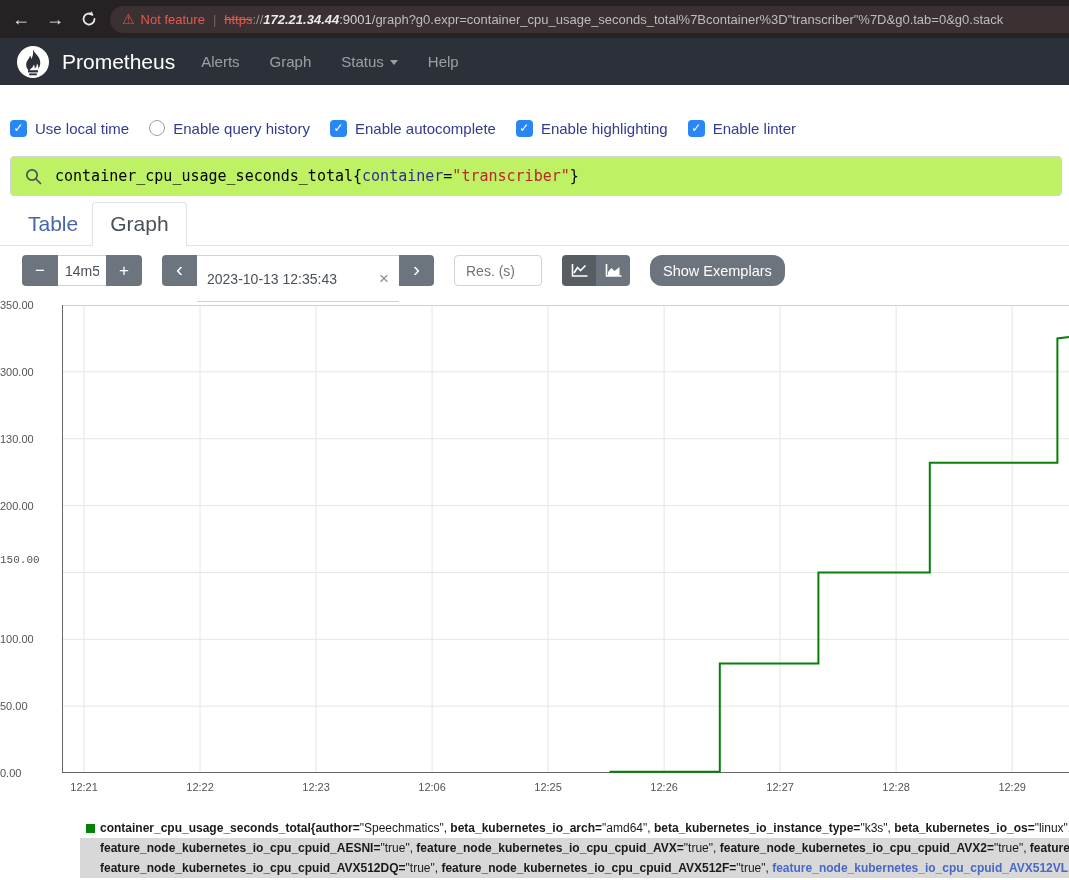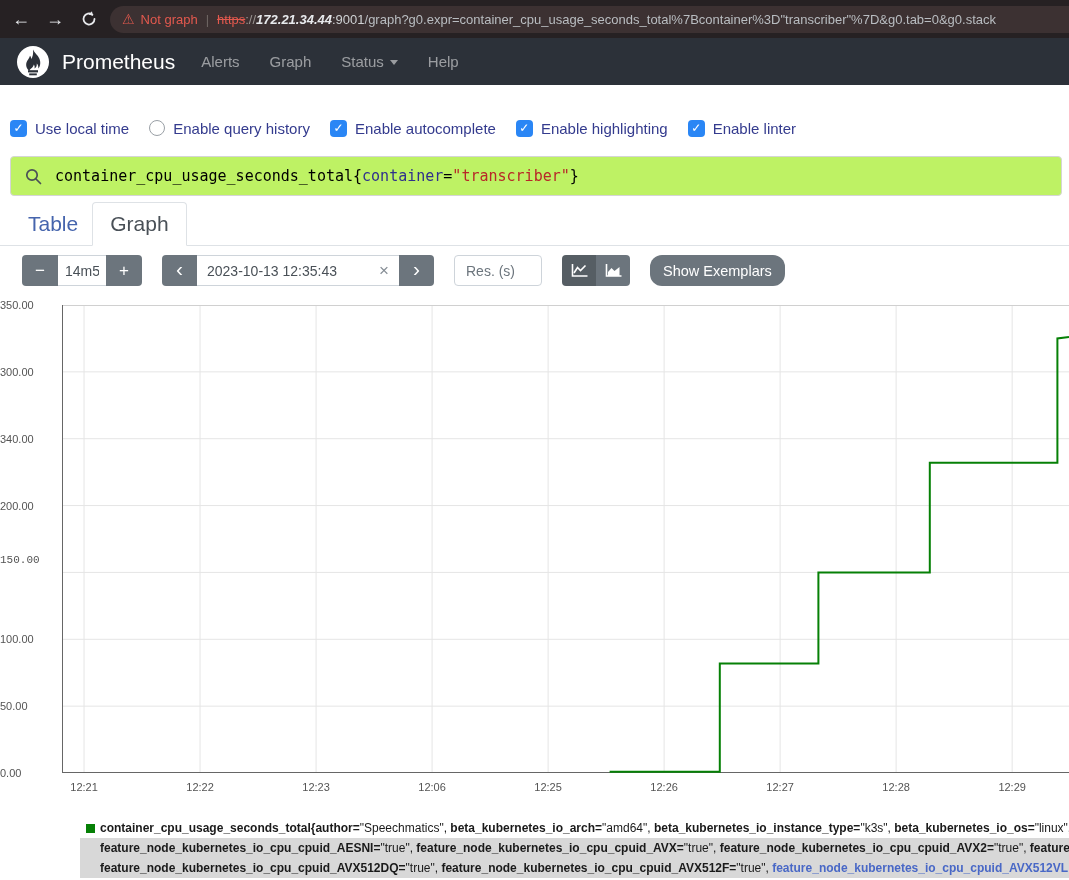--- a/index.html
+++ b/index.html
@@ -74,21 +74,21 @@
   .btn { background: #6c757d; color: #fff; border: none; height: 31px; padding: 0;
     display: inline-flex; align-items: center; justify-content: center;
     font-family: "Liberation Sans", sans-serif; font-size: 17px; cursor: default; }
   .b-l { border-radius: 4px 0 0 4px; }
   .b-r { border-radius: 0 4px 4px 0; }
   .btn-step { width: 36px; }
   .btn-chev { width: 35px; font-size: 21px; padding-bottom: 3px; }
   .dur { width: 48px; height: 31px; border: 1px solid #ced4da; border-left: none; border-right: none;
     background: #fff; color: #495057; font-size: 14px; padding: 0 7px; outline: none;
     font-family: "Liberation Sans", sans-serif; }
-  .dt { width: 202px; height: 31px; border-top: 1px solid #ced4da; border-bottom: 1px solid #ced4da;
+  .dt { width: 202px; height: 47px; border-top: 1px solid #ced4da; border-bottom: 1px solid #ced4da;
     background: #fff; display: flex; align-items: center; padding: 0 10px; }
   .dt-val { flex: 1; font-size: 14px; color: #495057; white-space: nowrap; overflow: hidden; }
   .clr { color: #868e96; font-size: 17px; margin-left: 6px; cursor: default; }
   .res { width: 88px; height: 31px; border: 1px solid #ced4da; border-radius: 4px;
     padding: 0 11px; font-size: 14px; color: #6c757d; outline: none;
     font-family: "Liberation Sans", sans-serif; background: #fff; }
   .res::placeholder { color: #6c757d; opacity: 1; }
   .icon-btn { width: 34px; }
   .icon-btn.active { background: #565e64; }
   .exemplars { padding: 0 13px; border-radius: 12px; font-size: 14.5px; }
@@ -118,21 +118,21 @@
   <span class="nav-ic">←</span>
   <span class="nav-ic">→</span>
   <span class="nav-ic reload">
     <svg width="18" height="18" viewBox="0 0 18 18">
       <path d="M14.5 9a5.5 5.5 0 1 1-2.1-4.3" fill="none" stroke="#e8eaed" stroke-width="1.8" stroke-linecap="round"></path>
       <path d="M12 1.2l.8 4.2-4.2-.7z" fill="#e8eaed"></path>
     </svg>
   </span>
   <div class="urlbar">
     <span class="warn-ic">⚠</span>
-    <span class="warn-tx">Not graph</span>
+    <span class="warn-tx">Not feature</span>
     <span class="url-sep">|</span>
     <span class="url-text"><span class="u-scheme">https</span><span class="u-ssep">://</span><span class="u-host">172.21.34.44</span><span class="u-port">:9001</span><span class="u-path">/graph?g0.expr=container_cpu_usage_seconds_total%7Bcontainer%3D"transcriber"%7D&amp;g0.tab=0&amp;g0.stack</span></span>
   </div>
 </div>
 
 <nav class="pnav">
   <span class="logo">
     <svg width="34" height="34" viewBox="0 0 34 34">
       <circle cx="17" cy="17" r="16" fill="#ffffff"></circle>
       <path d="M17 4.5c1.2 3.4 4.9 5.6 6.3 8.9 1.8 4.2.9 7.9-1 10.1.3-2-.3-3.9-1.5-5.1.3 2.5-.8 4.3-2.4 5.2.5-1.5.3-2.9-.6-4-.3 1.8-1.3 3-2.7 3.9-.9.6-1.5 1.4-1.5 2.5-2.5-1.7-4.2-4.8-3.1-8.4.8-2.6 2.9-4.3 3.5-6.9.9 1 1.3 2.2 1.1 3.5 1.7-2.3 2.4-5.9 1.9-9.7z" fill="#2c3139"></path>
@@ -241,21 +241,21 @@
       <line x1="0" y1="0.5" x2="1007" y2="0.5" stroke="#d0d0d0" stroke-width="1"></line>
       <line x1="0.5" y1="0" x2="0.5" y2="468" stroke="#666666" stroke-width="1"></line>
       <line x1="0" y1="467.5" x2="1007" y2="467.5" stroke="#666666" stroke-width="1"></line>
       <polyline points="547.6,466.7 657.8,466.7 657.8,358.4 756.4,358.4 756.4,267.4 867.8,267.4 867.8,157.8 995.4,157.8 995.4,33.4 1007.0,32.1" fill="none" stroke="#068006" stroke-width="2"></polyline>
     </svg>
 <div class="ylab" style="top: 462px;">0.00</div>
     <div class="ylab" style="top: 395.143px;">50.00</div>
     <div class="ylab" style="top: 328.286px;">100.00</div>
     <div class="ylab" style="top: 249px; font-family: Liberation Mono, monospace;">150.00</div>
     <div class="ylab" style="top: 194.571px;">200.00</div>
-    <div class="ylab" style="top: 127.714px;">340.00</div>
+    <div class="ylab" style="top: 127.714px;">130.00</div>
     <div class="ylab" style="top: 60.8571px;">300.00</div>
     <div class="ylab" style="top: -6px;">350.00</div>
     <div class="xlab" style="left: 56.0426px;">12:21</div>
     <div class="xlab" style="left: 172.056px;">12:22</div>
     <div class="xlab" style="left: 288.07px;">12:23</div>
     <div class="xlab" style="left: 404.084px;">12:06</div>
     <div class="xlab" style="left: 520.098px;">12:25</div>
     <div class="xlab" style="left: 636.112px;">12:26</div>
     <div class="xlab" style="left: 752.126px;">12:27</div>
     <div class="xlab" style="left: 868.139px;">12:28</div>

